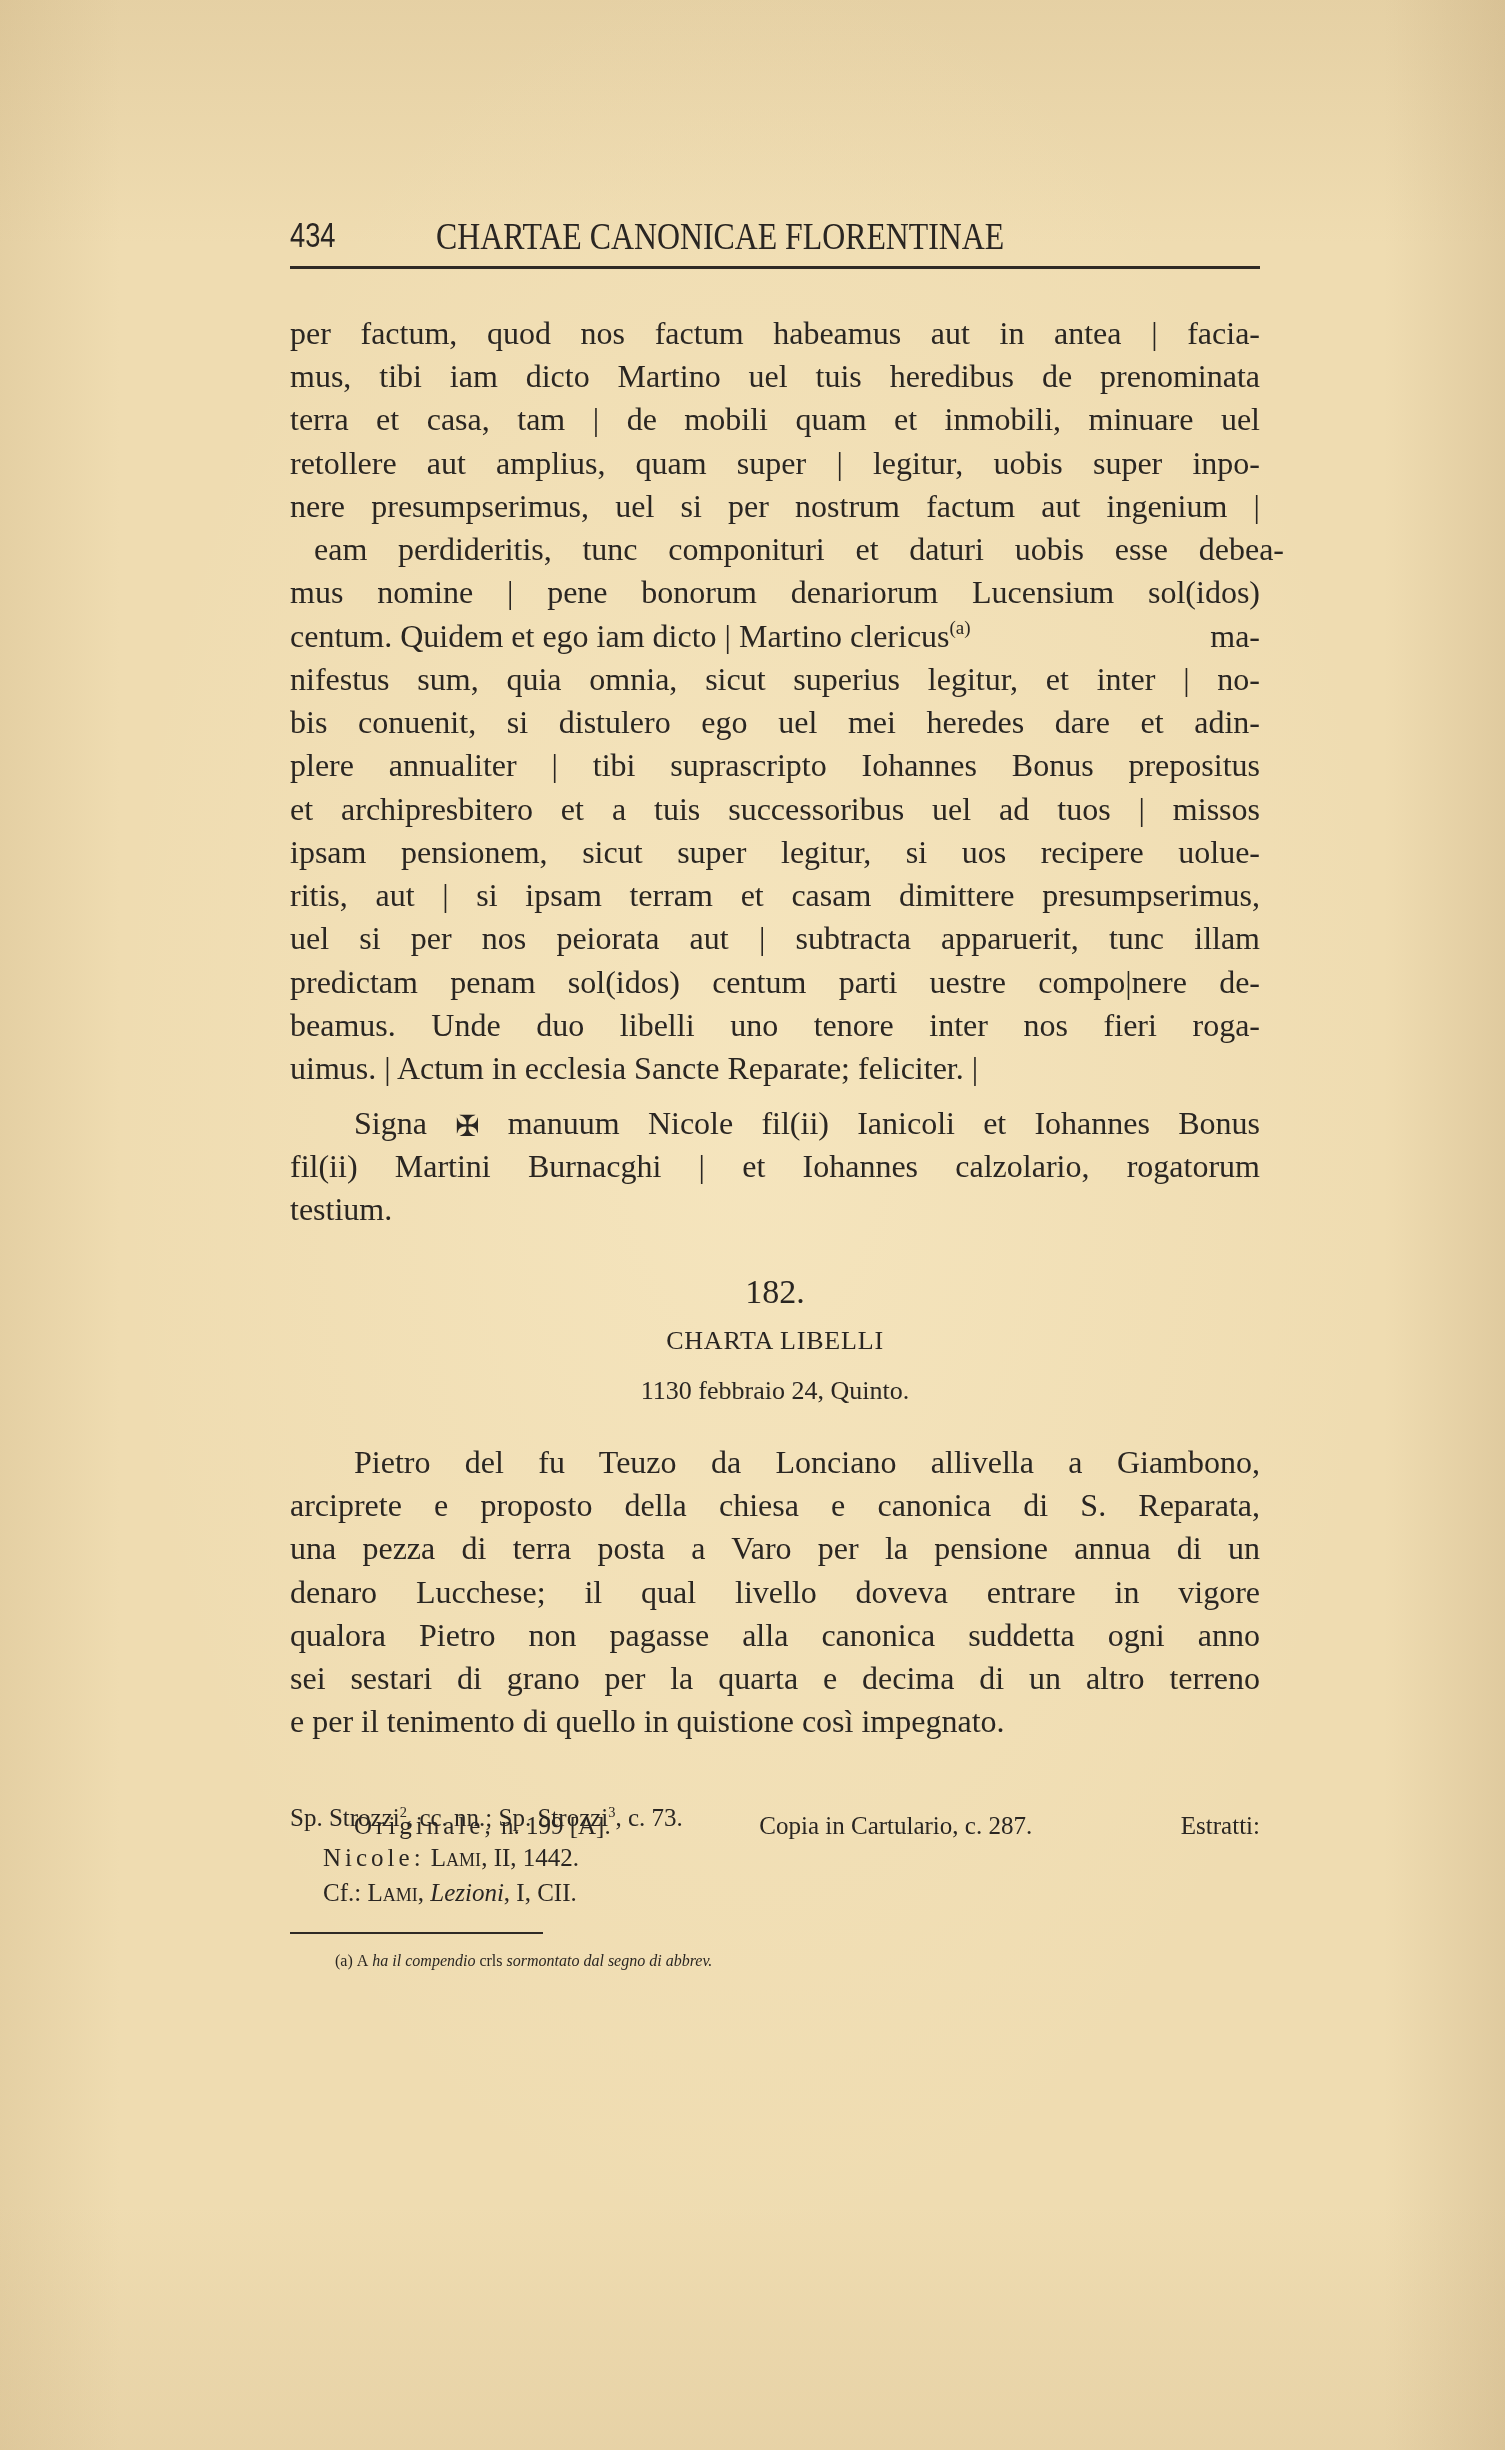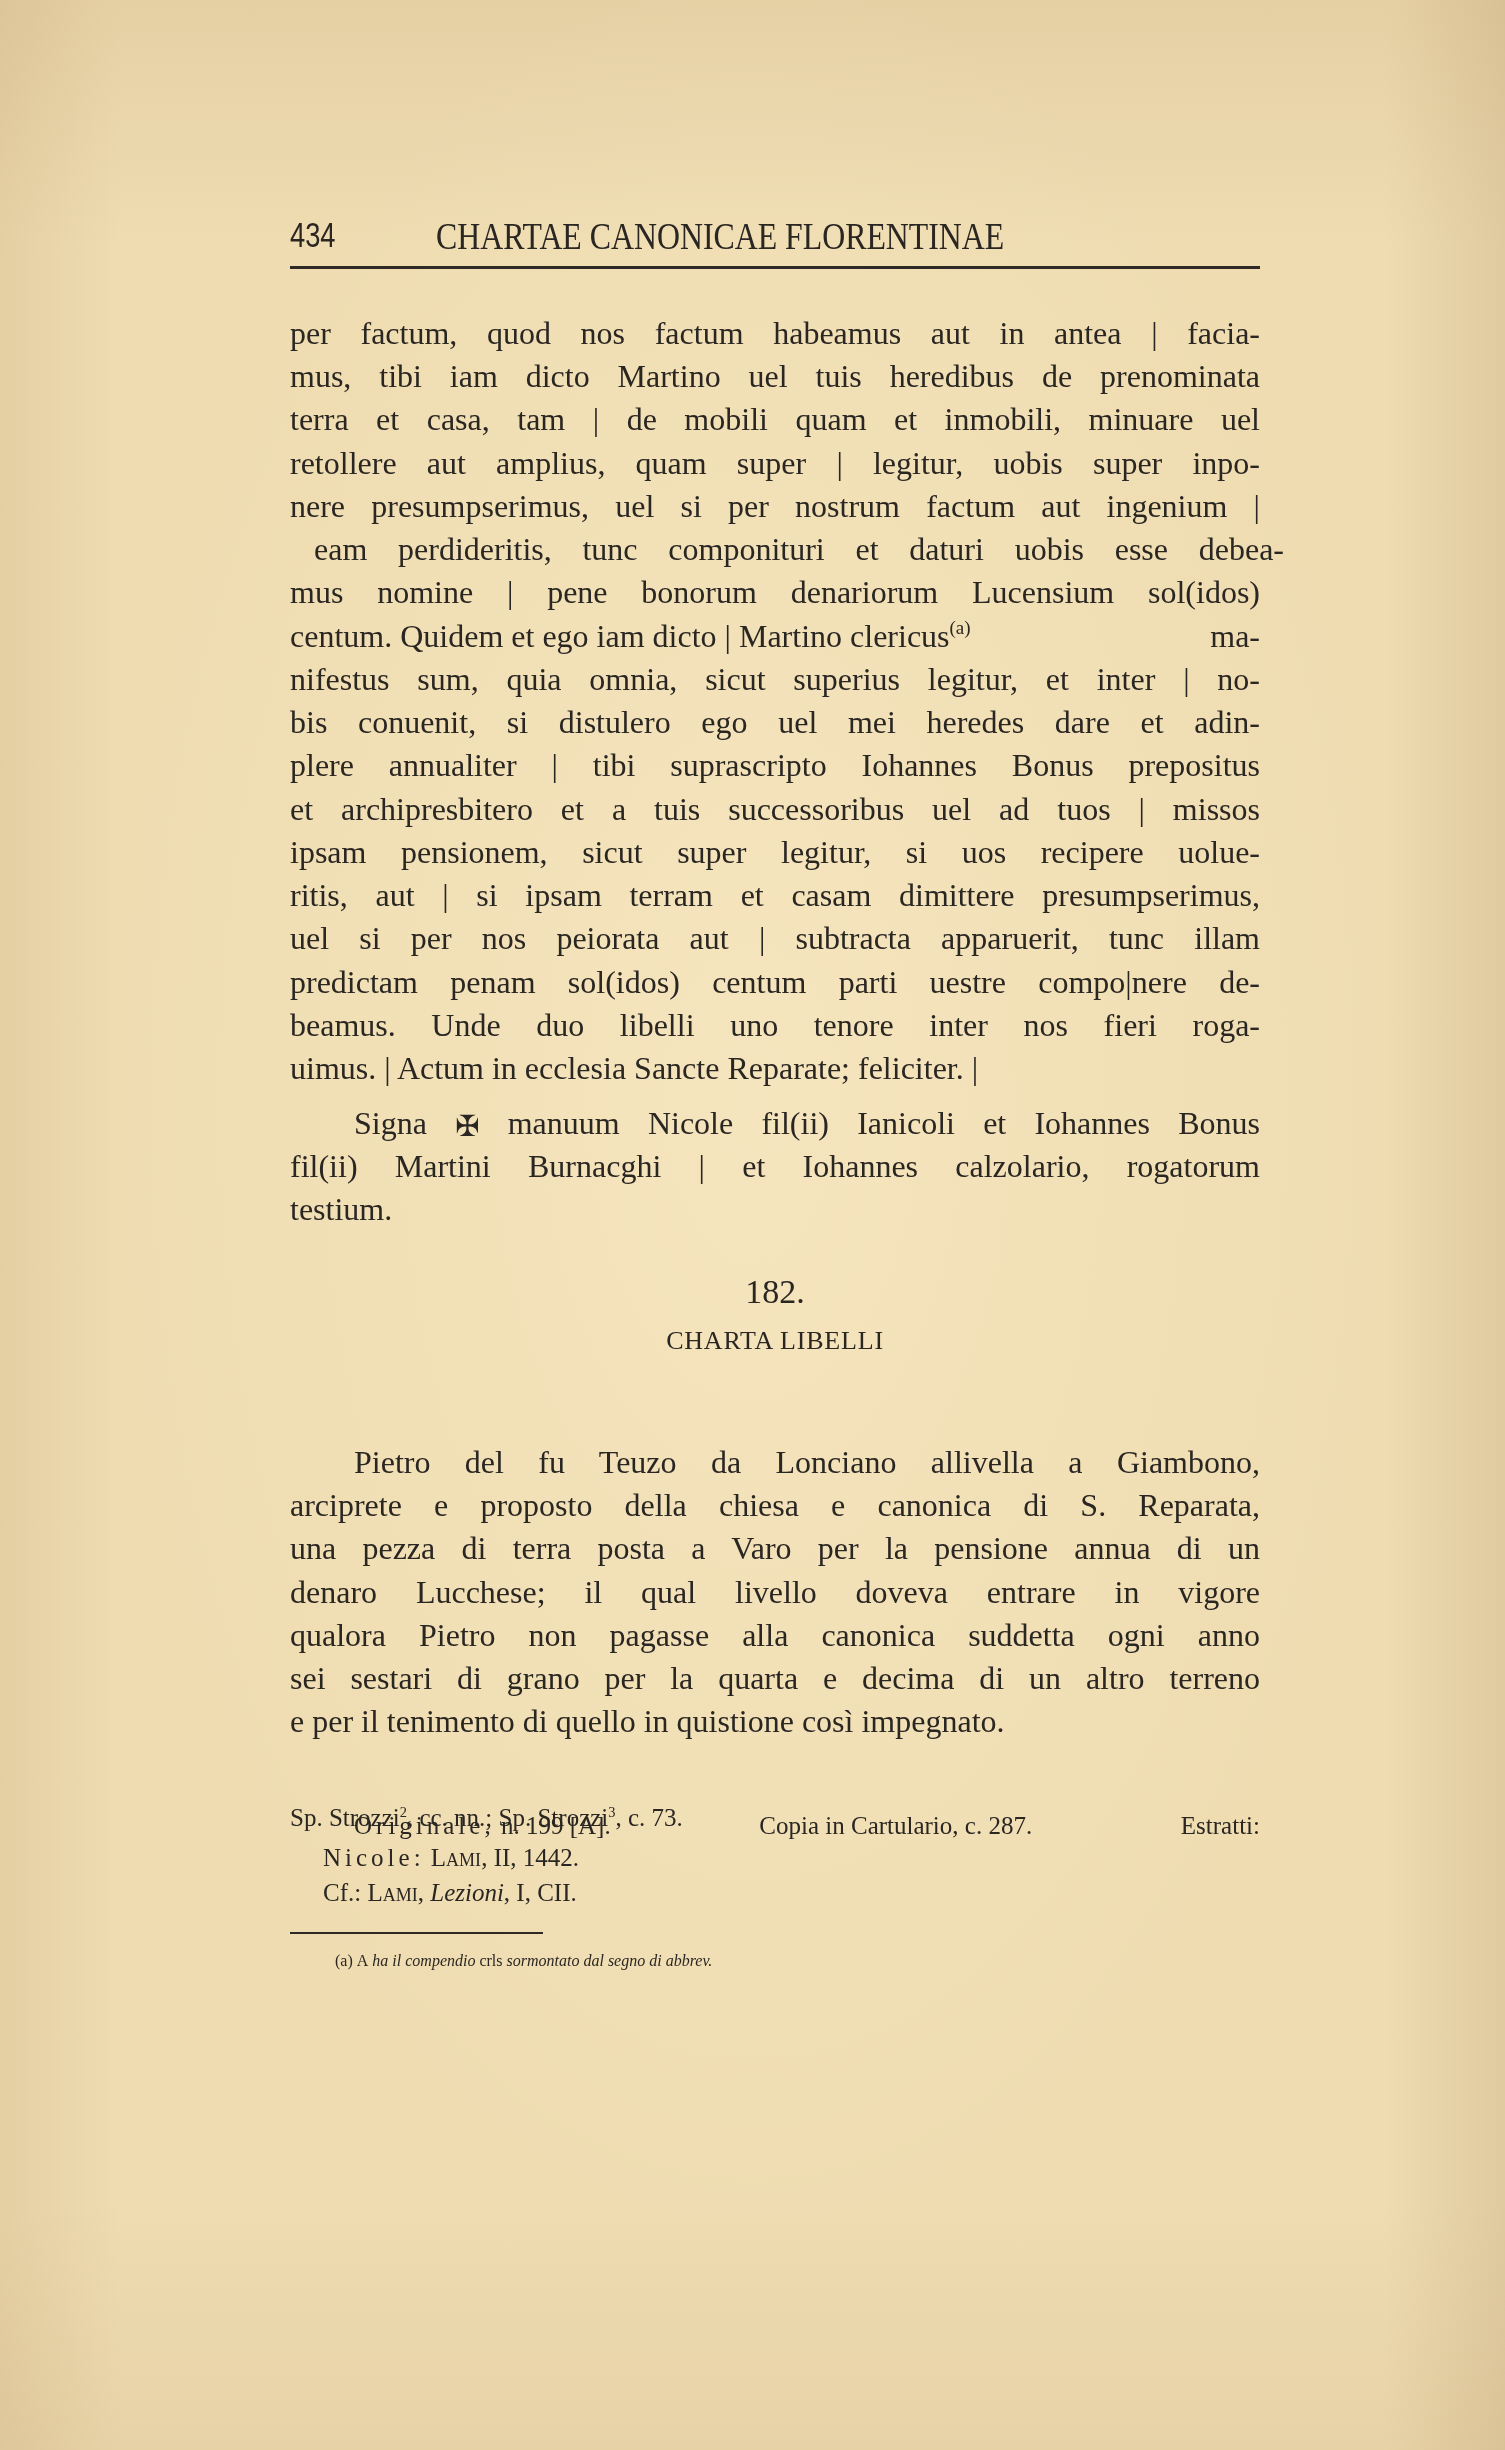--- a/index.html
+++ b/index.html
@@ -96,20 +96,21 @@
         <span class="cross-icon">✠</span>
         <span>manuum Nicole fil(ii) Ianicoli et Iohannes Bonus</span>
       </div>
       <div class="line" style="top:43px;">fil(ii) Martini Burnacghi | et Iohannes calzolario, rogatorum</div>
       <div class="line last" style="top:86px;">testium.</div>
     </div>
   </div>
 
   <div class="center doc-number">182.</div>
   <div class="center doc-title">CHARTA LIBELLI</div>
+  <div class="center doc-date">1130 febbraio 24, Quinto.</div>
 
   <div class="body-block" style="top:1441px;">
     <div class="line indent" style="top:0px;">Pietro del fu Teuzo da Lonciano allivella a Giambono,</div>
     <div class="line" style="top:43px;">arciprete e proposto della chiesa e canonica di S. Reparata,</div>
     <div class="line" style="top:86px;">una pezza di terra posta a Varo per la pensione annua di un</div>
     <div class="line" style="top:130px;">denaro Lucchese; il qual livello doveva entrare in vigore</div>
     <div class="line" style="top:173px;">qualora Pietro non pagasse alla canonica suddetta ogni anno</div>
     <div class="line" style="top:216px;">sei sestari di grano per la quarta e decima di un altro terreno</div>
     <div class="line last" style="top:259px;">e per il tenimento di quello in quistione così impegnato.</div>
   </div>

